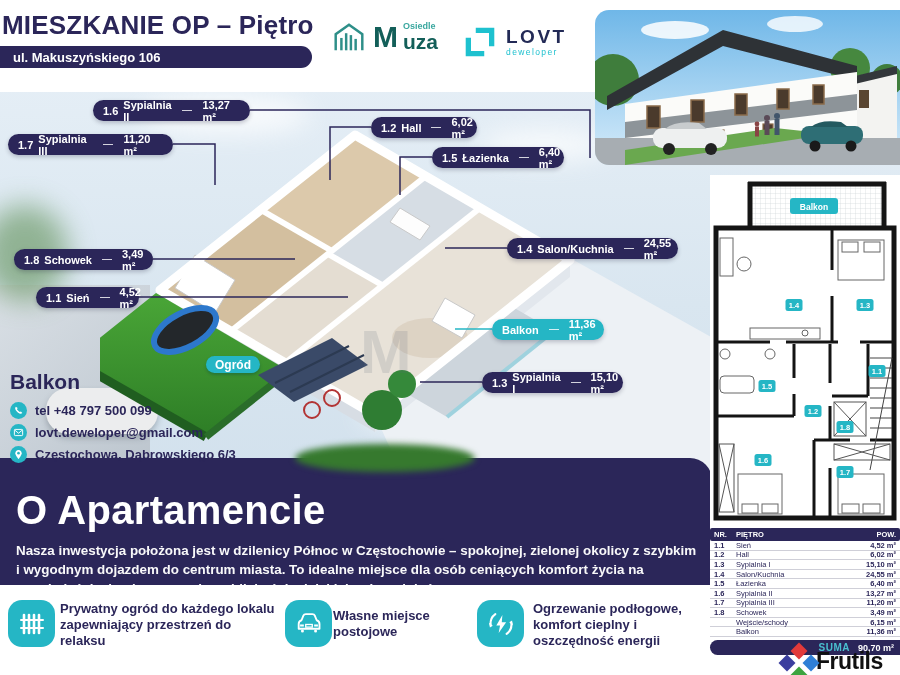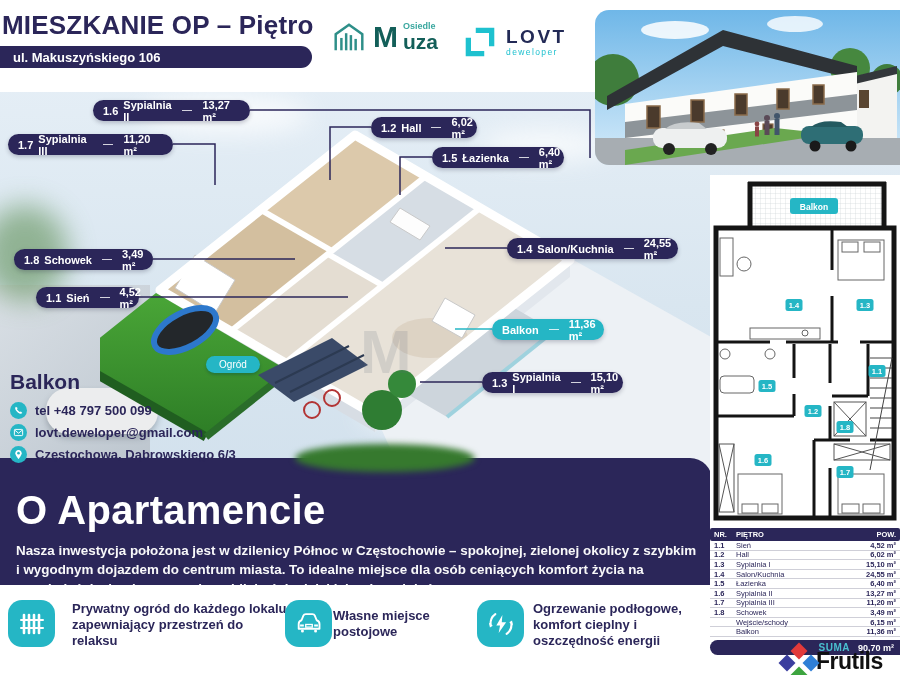--- a/index.html
+++ b/index.html
@@ -40,21 +40,21 @@
          border-radius:14px 0 0 14px;overflow:hidden;}
 
   
   .pill{position:absolute;height:21px;border-radius:11px;display:flex;align-items:center;
         padding:0 10px;box-sizing:border-box;font-size:11px;font-weight:bold;color:#fff;gap:5px;
         box-shadow:0 2px 4px rgba(30,30,60,.25);}
   .pill.navy{background:#2b2659;}
   .pill.teal{background:#25b6c5;}
   .pill .dash{flex:1;height:1.5px;background:rgba(255,255,255,.8);min-width:10px;margin:0 5px;}
   .gpill{position:absolute;left:206px;top:356px;width:54px;height:17px;background:#25b6c5;
-         border-radius:9px;color:#fff;font-size:10px;font-weight:normal;display:flex;
+         border-radius:9px;color:#fff;font-size:12px;font-weight:bold;display:flex;
          align-items:center;justify-content:center;box-shadow:0 2px 3px rgba(0,60,70,.3);}
 
   
   .kontakt{position:absolute;left:10px;top:370px;}
   .kontakt h2{margin:0 0 8px 0;font-size:21px;color:#2b2659;}
   .krow{display:flex;align-items:center;gap:8px;margin-bottom:5px;}
   .kico{width:17px;height:17px;border-radius:50%;background:#25b6c5;display:flex;
         align-items:center;justify-content:center;flex:none;}
   .ktxt{font-size:13px;font-weight:bold;color:#2b2659;}
 
@@ -171,21 +171,21 @@
       <g stroke="#fff" stroke-width="2.6" stroke-linecap="round" fill="none">
         <line x1="6" y1="5" x2="6" y2="23"></line>
           <line x1="11" y1="5" x2="11" y2="23"></line>
         <line x1="16" y1="5" x2="16" y2="23"></line>
           <line x1="21" y1="5" x2="21" y2="23"></line>
         <line x1="3" y1="10" x2="25" y2="10" stroke-width="2"></line>
         <line x1="3" y1="18" x2="25" y2="18" stroke-width="2"></line>
       </g>
     </svg>
   </div>
-  <div class="feat-tx" style="left:72px;top:601px;width:218px;">Prywatny ogród do każdego lokalu zapewniający przestrzeń do relaksu</div>
+  <div class="feat-tx" style="left:60px;top:601px;width:218px;">Prywatny ogród do każdego lokalu zapewniający przestrzeń do relaksu</div>
 
   <div class="feat-ico" style="left:285px;top:600px;">
     <svg width="30" height="30" viewBox="0 0 32 32">
       <path d="M5,21 v-5 q0,-3 3,-4 l2,-5 q0.6,-1.6 2.6,-1.6 h7 q2,0 2.6,1.6 l2,5 q3,1 3,4 v5 z" fill="none" stroke="#fff" stroke-width="2" stroke-linejoin="round"></path>
       <rect x="6.5" y="16.5" width="4" height="2.2" fill="#fff"></rect>
       <rect x="21.5" y="16.5" width="4" height="2.2" fill="#fff"></rect>
       <rect x="12.5" y="16.5" width="7" height="2.8" fill="none" stroke="#fff" stroke-width="1.4"></rect>
       <circle cx="9" cy="23.5" r="1.6" fill="#fff"></circle>
         <circle cx="23" cy="23.5" r="1.6" fill="#fff"></circle>
     </svg>

